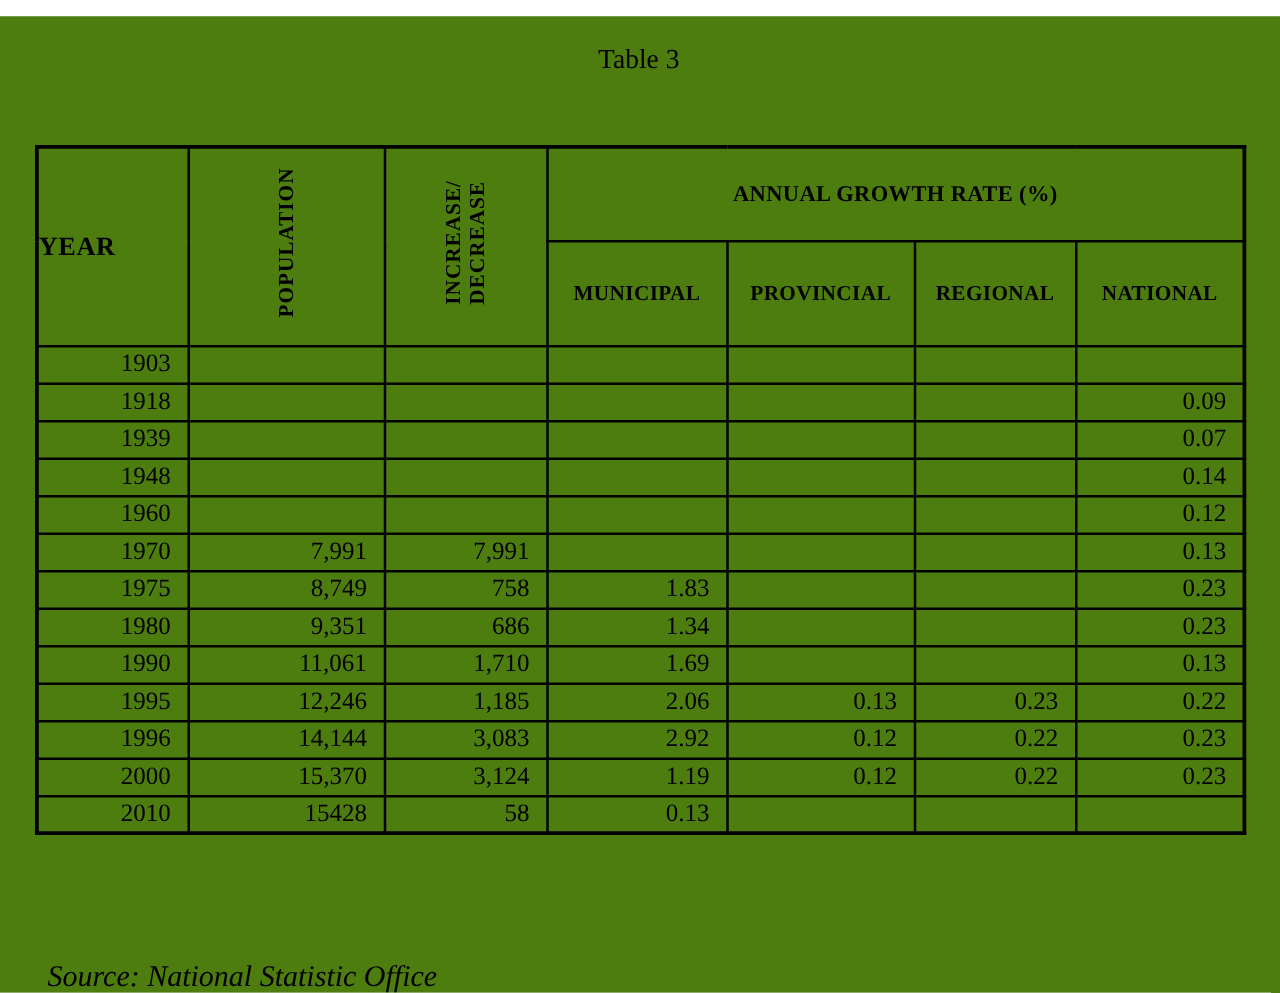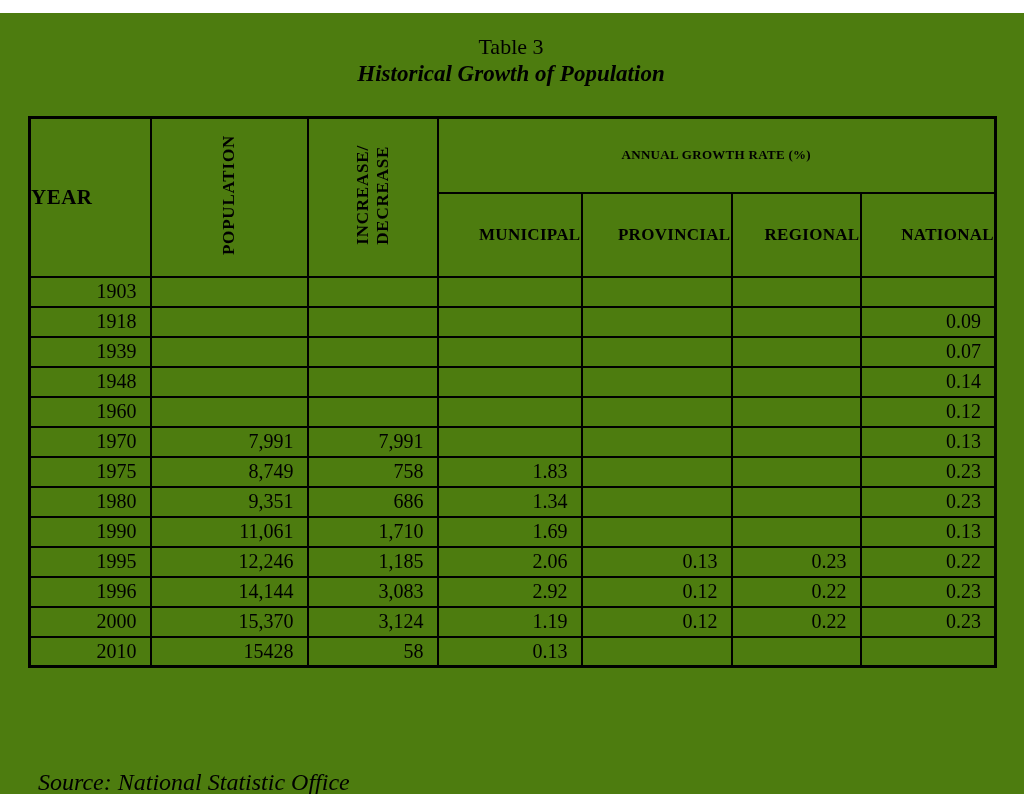--- a/index.html
+++ b/index.html
@@ -28,22 +28,22 @@
     vertical-align: middle;
     overflow: hidden;
   }
   .pop-table th { font-weight: 700; }
 
   tr.hdr-row-1 { height: 75px; }
   tr.hdr-row-2 { height: 84px; }
   tr.data-row  { height: 30px; }
 
   th.h-year { font-size: 21px; text-align: left; letter-spacing: 0.5px; }
-  th.h-agr  { font-size: 13px; letter-spacing: 0.3px; }
-  th.h-sub  { font-size: 17px; text-align: right; letter-spacing: 0.3px; }
+  th.h-agr  { font-size: 18px; letter-spacing: 0.3px; }
+  th.h-sub  { font-size: 17px; text-align: center; letter-spacing: 0.3px; }
 
   th.h-rot { text-align: center; }
   .vert {
     display: inline-block;
     writing-mode: vertical-rl;
     transform: rotate(180deg);
     font-size: 17px;
     font-weight: 700;
     letter-spacing: 0.8px;
     line-height: 1.15;
@@ -58,21 +58,20 @@
     font-size: 24px; font-style: italic;
   }
 </style>
 </head>
 <body>
 
 <div class="page">
 
   <div class="title-block">
     <div class="title-line1">Table 3</div>
-    <div class="title-line2">Historical Growth of Population</div>
   </div>
 
   <table class="pop-table">
     <colgroup>
       <col style="width:121px">
       <col style="width:157px">
       <col style="width:130px">
       <col style="width:144px">
       <col style="width:150px">
       <col style="width:129px">

